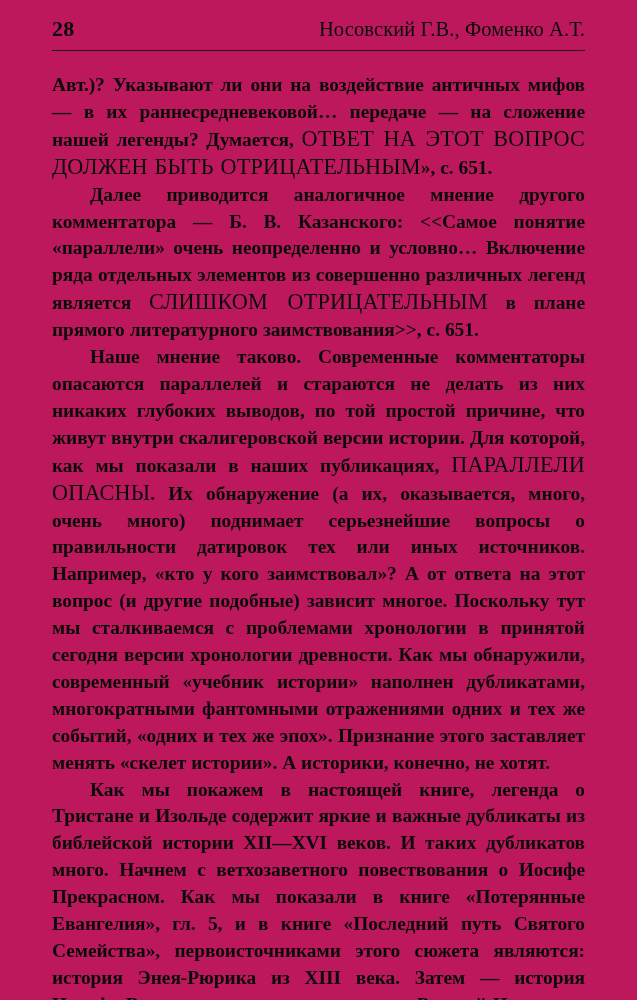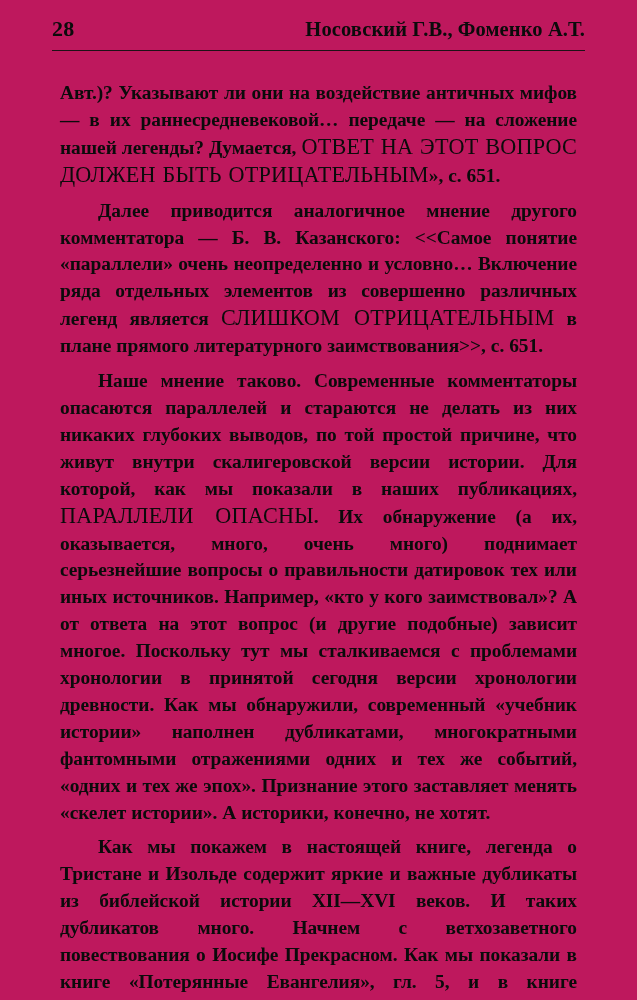--- a/index.html
+++ b/index.html
@@ -34,21 +34,21 @@
 
   .folio {
     font-size: 22px;
     font-weight: 700;
     letter-spacing: 0.2px;
     line-height: 1;
   }
 
   .authors {
     font-size: 20.5px;
-    font-weight: 700;
+    font-weight: 400;
     letter-spacing: 0.1px;
     line-height: 1;
     white-space: nowrap;
   }
 
   .head-rule {
     position: absolute;
     left: 52px;
     width: 533px;
     top: 50px;
@@ -59,21 +59,21 @@
 
   
   .textblock {
     position: absolute;
     left: 52px;
     top: 72px;
     width: 533px;
   }
 
   p.para {
-    margin: 8px;
+    margin: 0;
     text-indent: 38px;
     text-align: justify;
     font-size: 19.4px;
     line-height: 26.9px;
     font-weight: 700;
     letter-spacing: -0.05px;
     word-spacing: 0.2px;
     hyphens: manual;
   }
 

